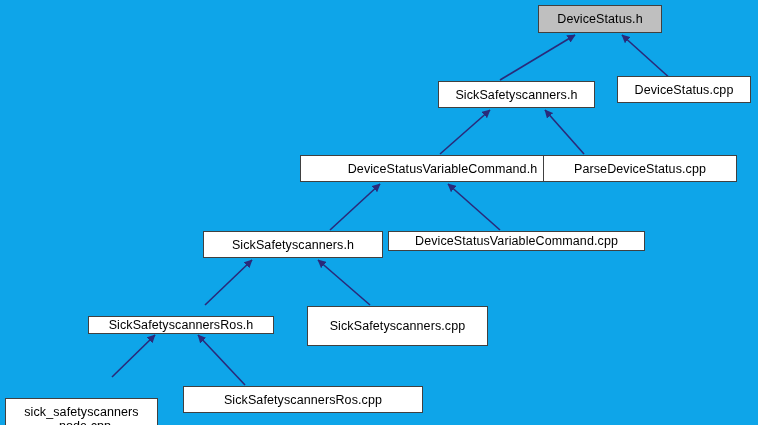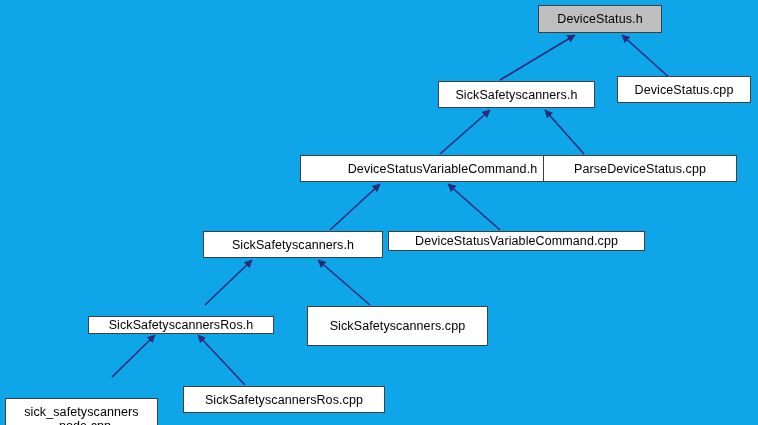--- a/index.html
+++ b/index.html
@@ -76,15 +76,15 @@
       <div class="node" style="left: 438px; top: 81px; width: 157px; height: 27px;"><span class="node-label">SickSafetyscanners.h</span></div>
       <div class="node" style="left: 617px; top: 76px; width: 134px; height: 27px;"><span class="node-label">DeviceStatus.cpp</span></div>
       <div class="node" style="left: 277px; top: 155px; width: 285px; height: 27px; margin-left: 23px;"><span class="node-label">DeviceStatusVariableCommand.h</span></div>
       <div class="node" style="left: 543px; top: 155px; width: 194px; height: 27px;"><span class="node-label">ParseDeviceStatus.cpp</span></div>
       <div class="node" style="left: 203px; top: 231px; width: 180px; height: 27px;"><span class="node-label">SickSafetyscanners.h</span></div>
       <div class="node" style="left: 388px; top: 231px; width: 257px; height: 20px;"><span class="node-label">DeviceStatusVariableCommand.cpp</span></div>
       <div class="node" style="left: 88px; top: 316px; width: 186px; height: 18px;"><span class="node-label">SickSafetyscannersRos.h</span></div>
       <div class="node" style="left: 295px; top: 306px; width: 181px; height: 40px; margin-left: 12px;"><span class="node-label">SickSafetyscanners.cpp</span></div>
       <div class="node" style="left: 5px; top: 378px; width: 153px; height: 42px; margin-top: 20px;"><span class="node-label">sick_safetyscanners
 _node.cpp</span></div>
-      <div class="node" style="left: 183px; top: 386px; width: 202px; height: 27px;"><span class="node-label">SickSafetyscannersRos.cpp</span></div>
+      <div class="node" style="left: 183px; top: 386px; width: 240px; height: 27px;"><span class="node-label">SickSafetyscannersRos.cpp</span></div>
     </div>
 </div>
 
 </body></html>

